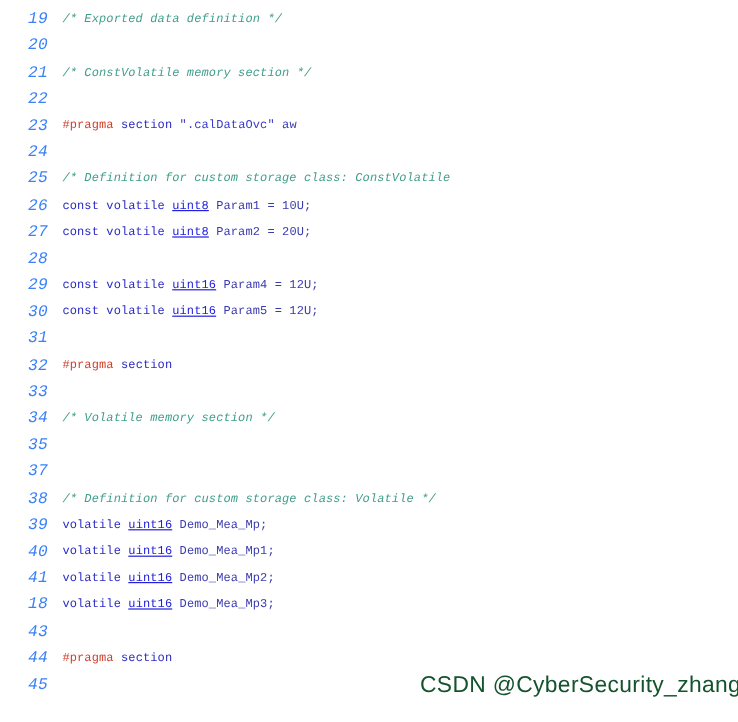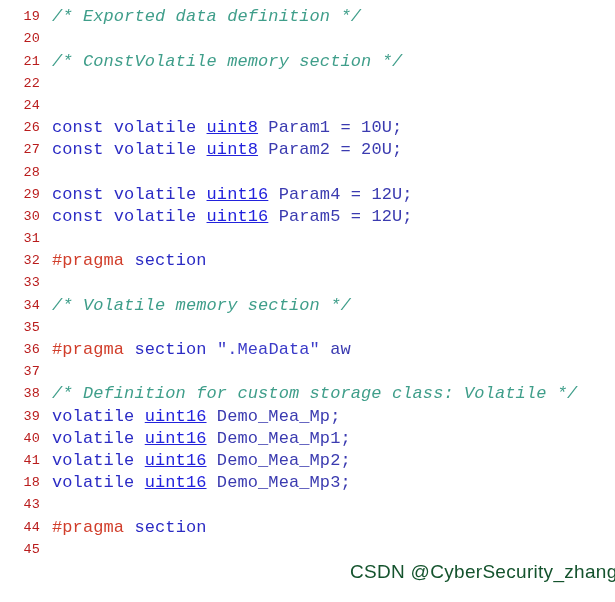--- a/index.html
+++ b/index.html
@@ -36,31 +36,32 @@
     line-height: 22.2px;
     white-space: pre;
     font-size: 13.5px;
   }
 
   .ln {
     position: absolute;
     left: 0;
     width: 40px;
     text-align: right;
-    color: #b91c1c;
+    color: #3b82f6;
+    font-style: italic;
     font-size: 13.5px;
     letter-spacing: 0.2px;
     -webkit-font-smoothing: none;
   }
 
   .code {
     position: absolute;
     left: 52px;
     white-space: pre;
-    font-size: 17px;
+    font-size: 10px;
     letter-spacing: 0.1px;
   }
 
   
   .t-comment  { color: #3f9e8a; font-style: italic; }
   .t-pragma   { color: #d13e2b; }
   .t-keyword  { color: #2b2bc4; }
   .t-plain    { color: #3b3bb0; }
   .t-type     { color: #2222dd; text-decoration: underline; }
   .t-string   { color: #3b3bc8; }
@@ -82,32 +83,33 @@
 </head>
 <body>
 
 <div id="editor">
   <div class="code-area">
       <div class="code-row"><span class="ln">18</span><span class="code"></span></div>
       <div class="code-row"><span class="ln">19</span><span class="code"><span class="t-comment">/* Exported data definition */</span></span></div>
       <div class="code-row"><span class="ln">20</span><span class="code"></span></div>
       <div class="code-row"><span class="ln">21</span><span class="code"><span class="t-comment">/* ConstVolatile memory section */</span></span></div>
       <div class="code-row"><span class="ln">22</span><span class="code"></span></div>
+      <div class="code-row"><span class="ln">23</span><span class="code"><span class="t-pragma">#pragma</span><span class="t-plain"> </span><span class="t-keyword">section</span><span class="t-plain"> </span><span class="t-string">".calDataOvc"</span><span class="t-plain"> aw</span></span></div>
       <div class="code-row"><span class="ln">24</span><span class="code"></span></div>
+      <div class="code-row"><span class="ln">25</span><span class="code"><span class="t-comment">/* Definition for custom storage class: ConstVolatile</span></span></div>
       <div class="code-row"><span class="ln">26</span><span class="code"><span class="t-keyword">const volatile </span><span class="t-type">uint8</span><span class="t-plain"> Param1 = </span><span class="t-number">10U</span><span class="t-plain">;</span></span></div>
       <div class="code-row"><span class="ln">27</span><span class="code"><span class="t-keyword">const volatile </span><span class="t-type">uint8</span><span class="t-plain"> Param2 = </span><span class="t-number">20U</span><span class="t-plain">;</span></span></div>
       <div class="code-row"><span class="ln">28</span></div>
       <div class="code-row"><span class="ln">29</span><span class="code"><span class="t-keyword">const volatile </span><span class="t-type">uint16</span><span class="t-plain"> Param4 = </span><span class="t-number">12U</span><span class="t-plain">;</span></span></div>
       <div class="code-row"><span class="ln">30</span><span class="code"><span class="t-keyword">const volatile </span><span class="t-type">uint16</span><span class="t-plain"> Param5 = </span><span class="t-number">12U</span><span class="t-plain">;</span></span></div>
       <div class="code-row"><span class="ln">31</span><span class="code"></span></div>
       <div class="code-row"><span class="ln">32</span><span class="code"><span class="t-pragma">#pragma</span><span class="t-plain"> </span><span class="t-keyword">section</span></span></div>
       <div class="code-row"><span class="ln">33</span><span class="code"></span></div>
       <div class="code-row"><span class="ln">34</span><span class="code"><span class="t-comment">/* Volatile memory section */</span></span></div>
       <div class="code-row"><span class="ln">35</span><span class="code"></span></div>
-      <div class="code-row"><span class="ln">36</span><span class="code"><span class="t-pragma">#pragma</span><span class="t-plain"> </span><span class="t-keyword">section</span><span class="t-plain"> </span><span class="t-string">".MeaData"</span><span class="t-plain"> aw</span></span></div>
       <div class="code-row"><span class="ln">37</span><span class="code"></span></div>
       <div class="code-row"><span class="ln">38</span><span class="code"><span class="t-comment">/* Definition for custom storage class: Volatile */</span></span></div>
       <div class="code-row"><span class="ln">39</span><span class="code"><span class="t-keyword">volatile </span><span class="t-type">uint16</span><span class="t-plain"> Demo_Mea_Mp;</span></span></div>
       <div class="code-row"><span class="ln">40</span><span class="code"><span class="t-keyword">volatile </span><span class="t-type">uint16</span><span class="t-plain"> Demo_Mea_Mp1;</span></span></div>
       <div class="code-row"><span class="ln">41</span><span class="code"><span class="t-keyword">volatile </span><span class="t-type">uint16</span><span class="t-plain"> Demo_Mea_Mp2;</span></span></div>
       <div class="code-row"><span class="ln">18</span><span class="code"><span class="t-keyword">volatile </span><span class="t-type">uint16</span><span class="t-plain"> Demo_Mea_Mp3;</span></span></div>
       <div class="code-row"><span class="ln">43</span><span class="code"></span></div>
       <div class="code-row"><span class="ln">44</span><span class="code"><span class="t-pragma">#pragma</span><span class="t-plain"> </span><span class="t-keyword">section</span></span></div>
       <div class="code-row"><span class="ln">45</span><span class="code"></span></div>
     </div>

